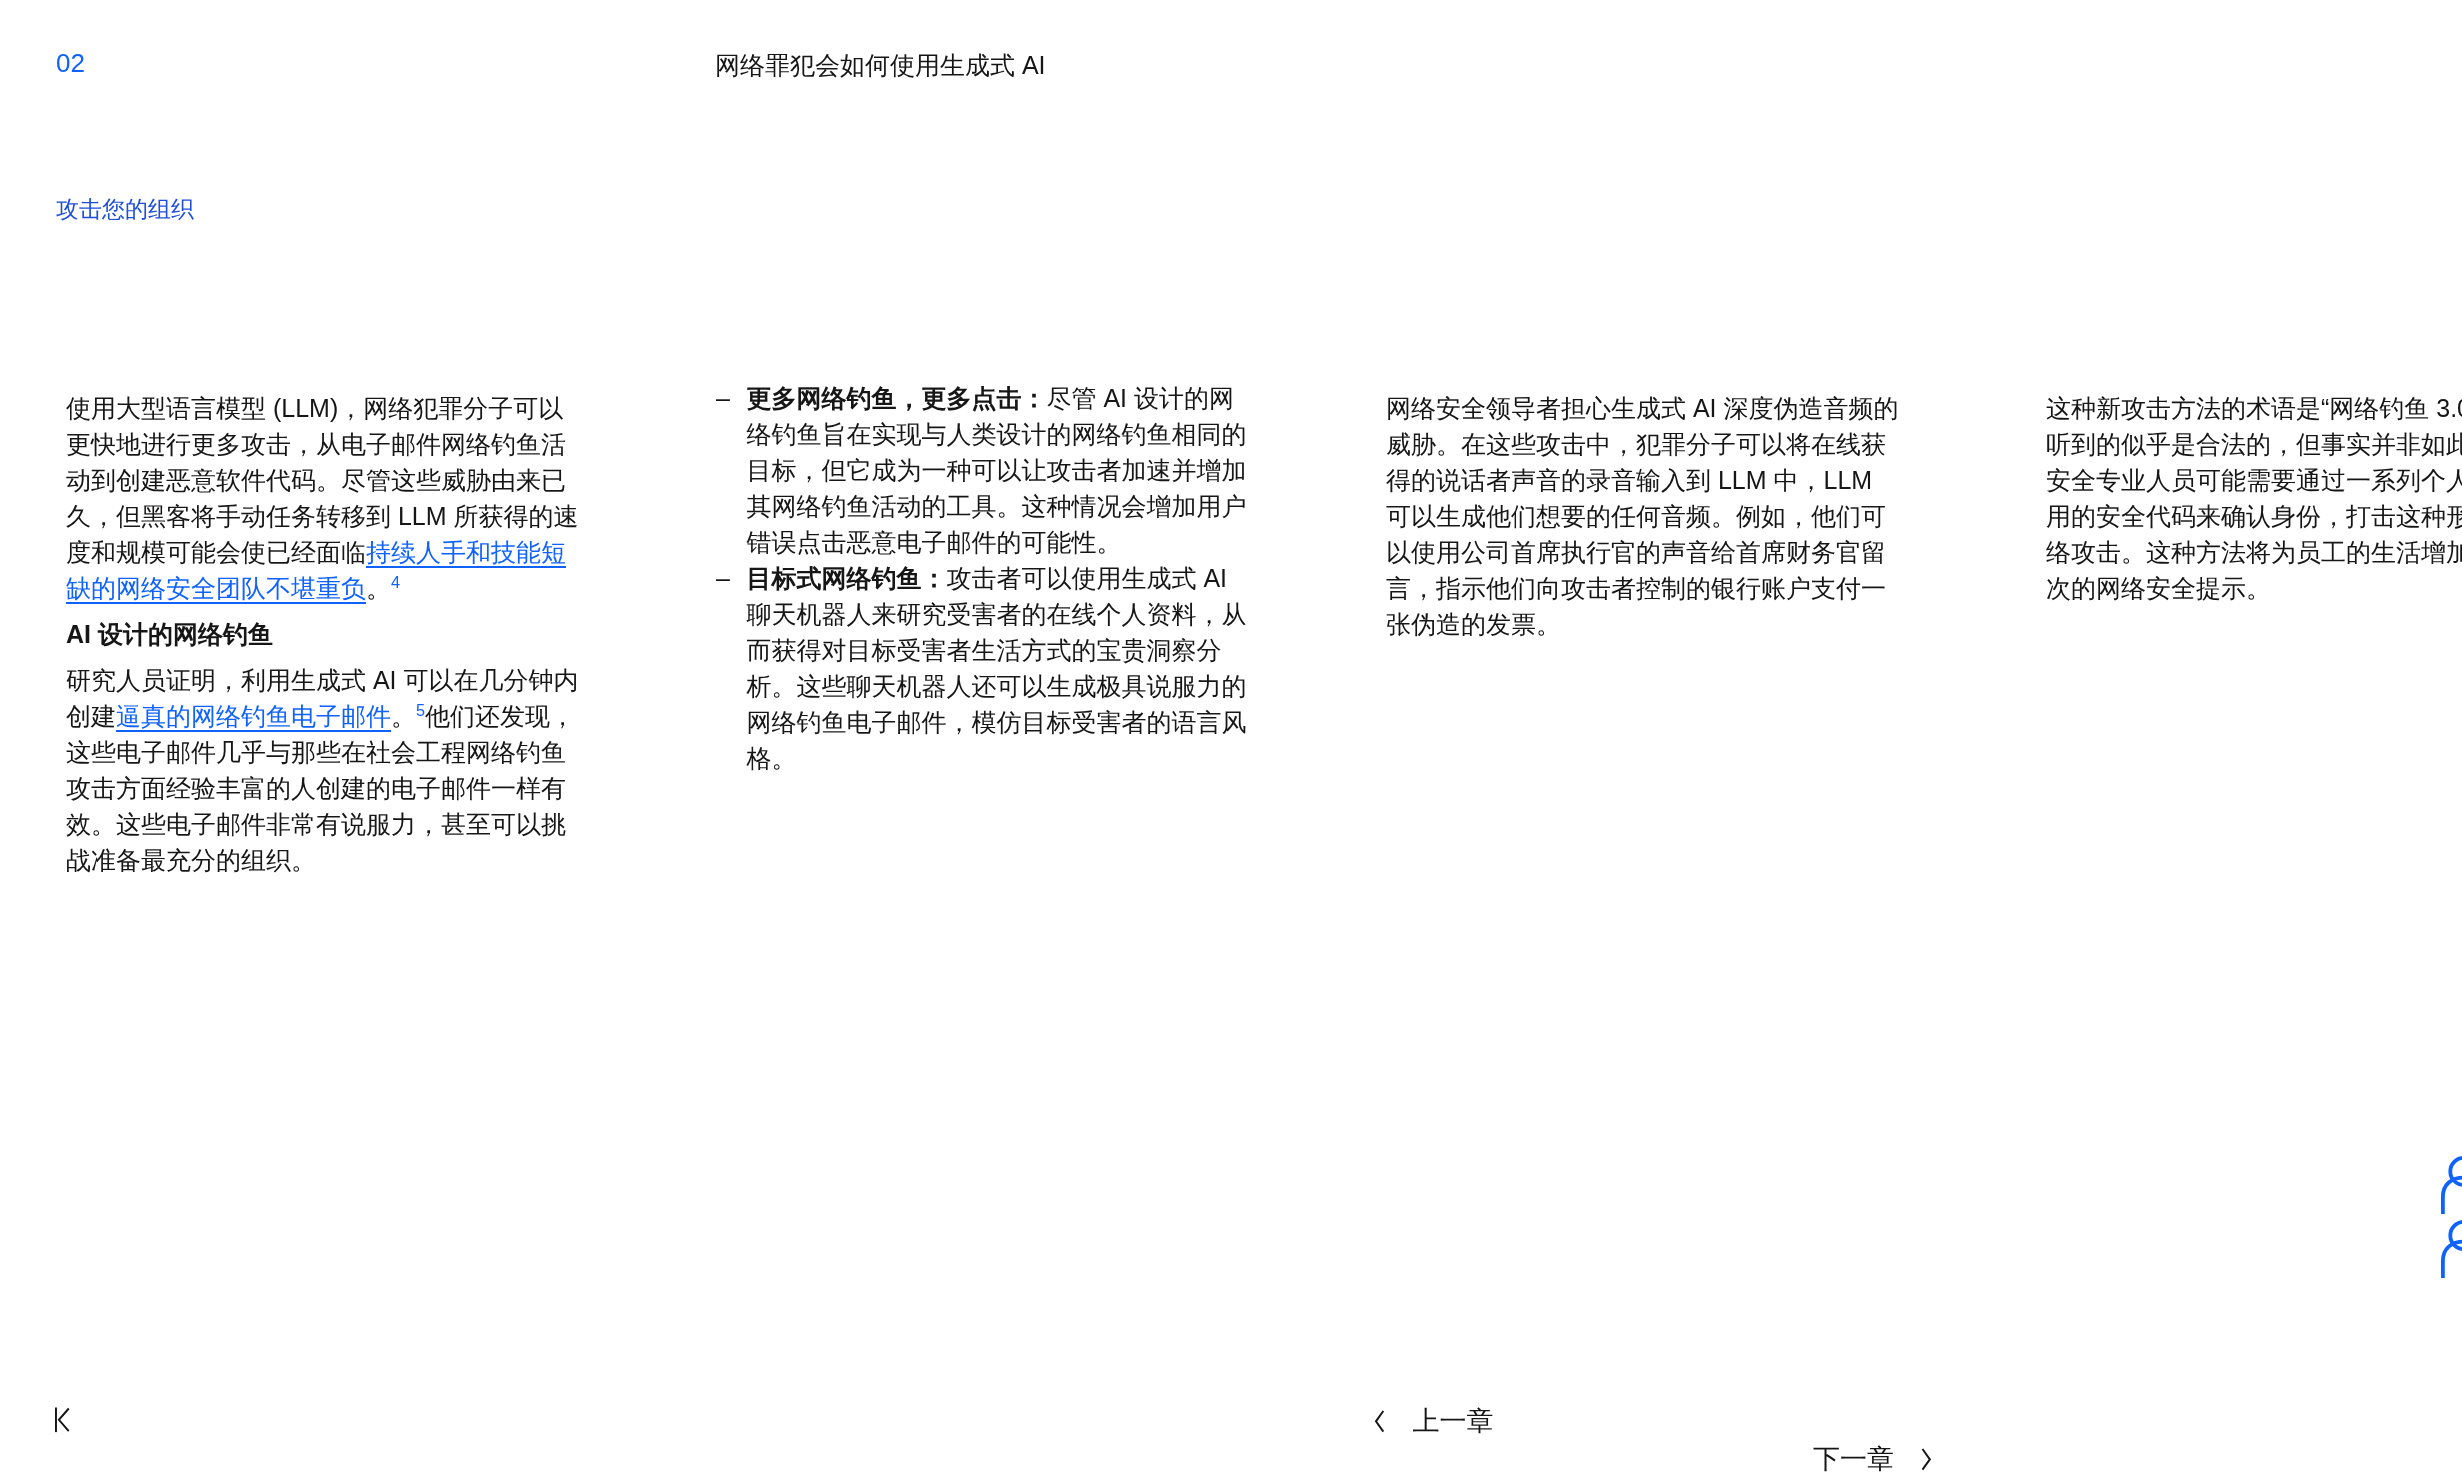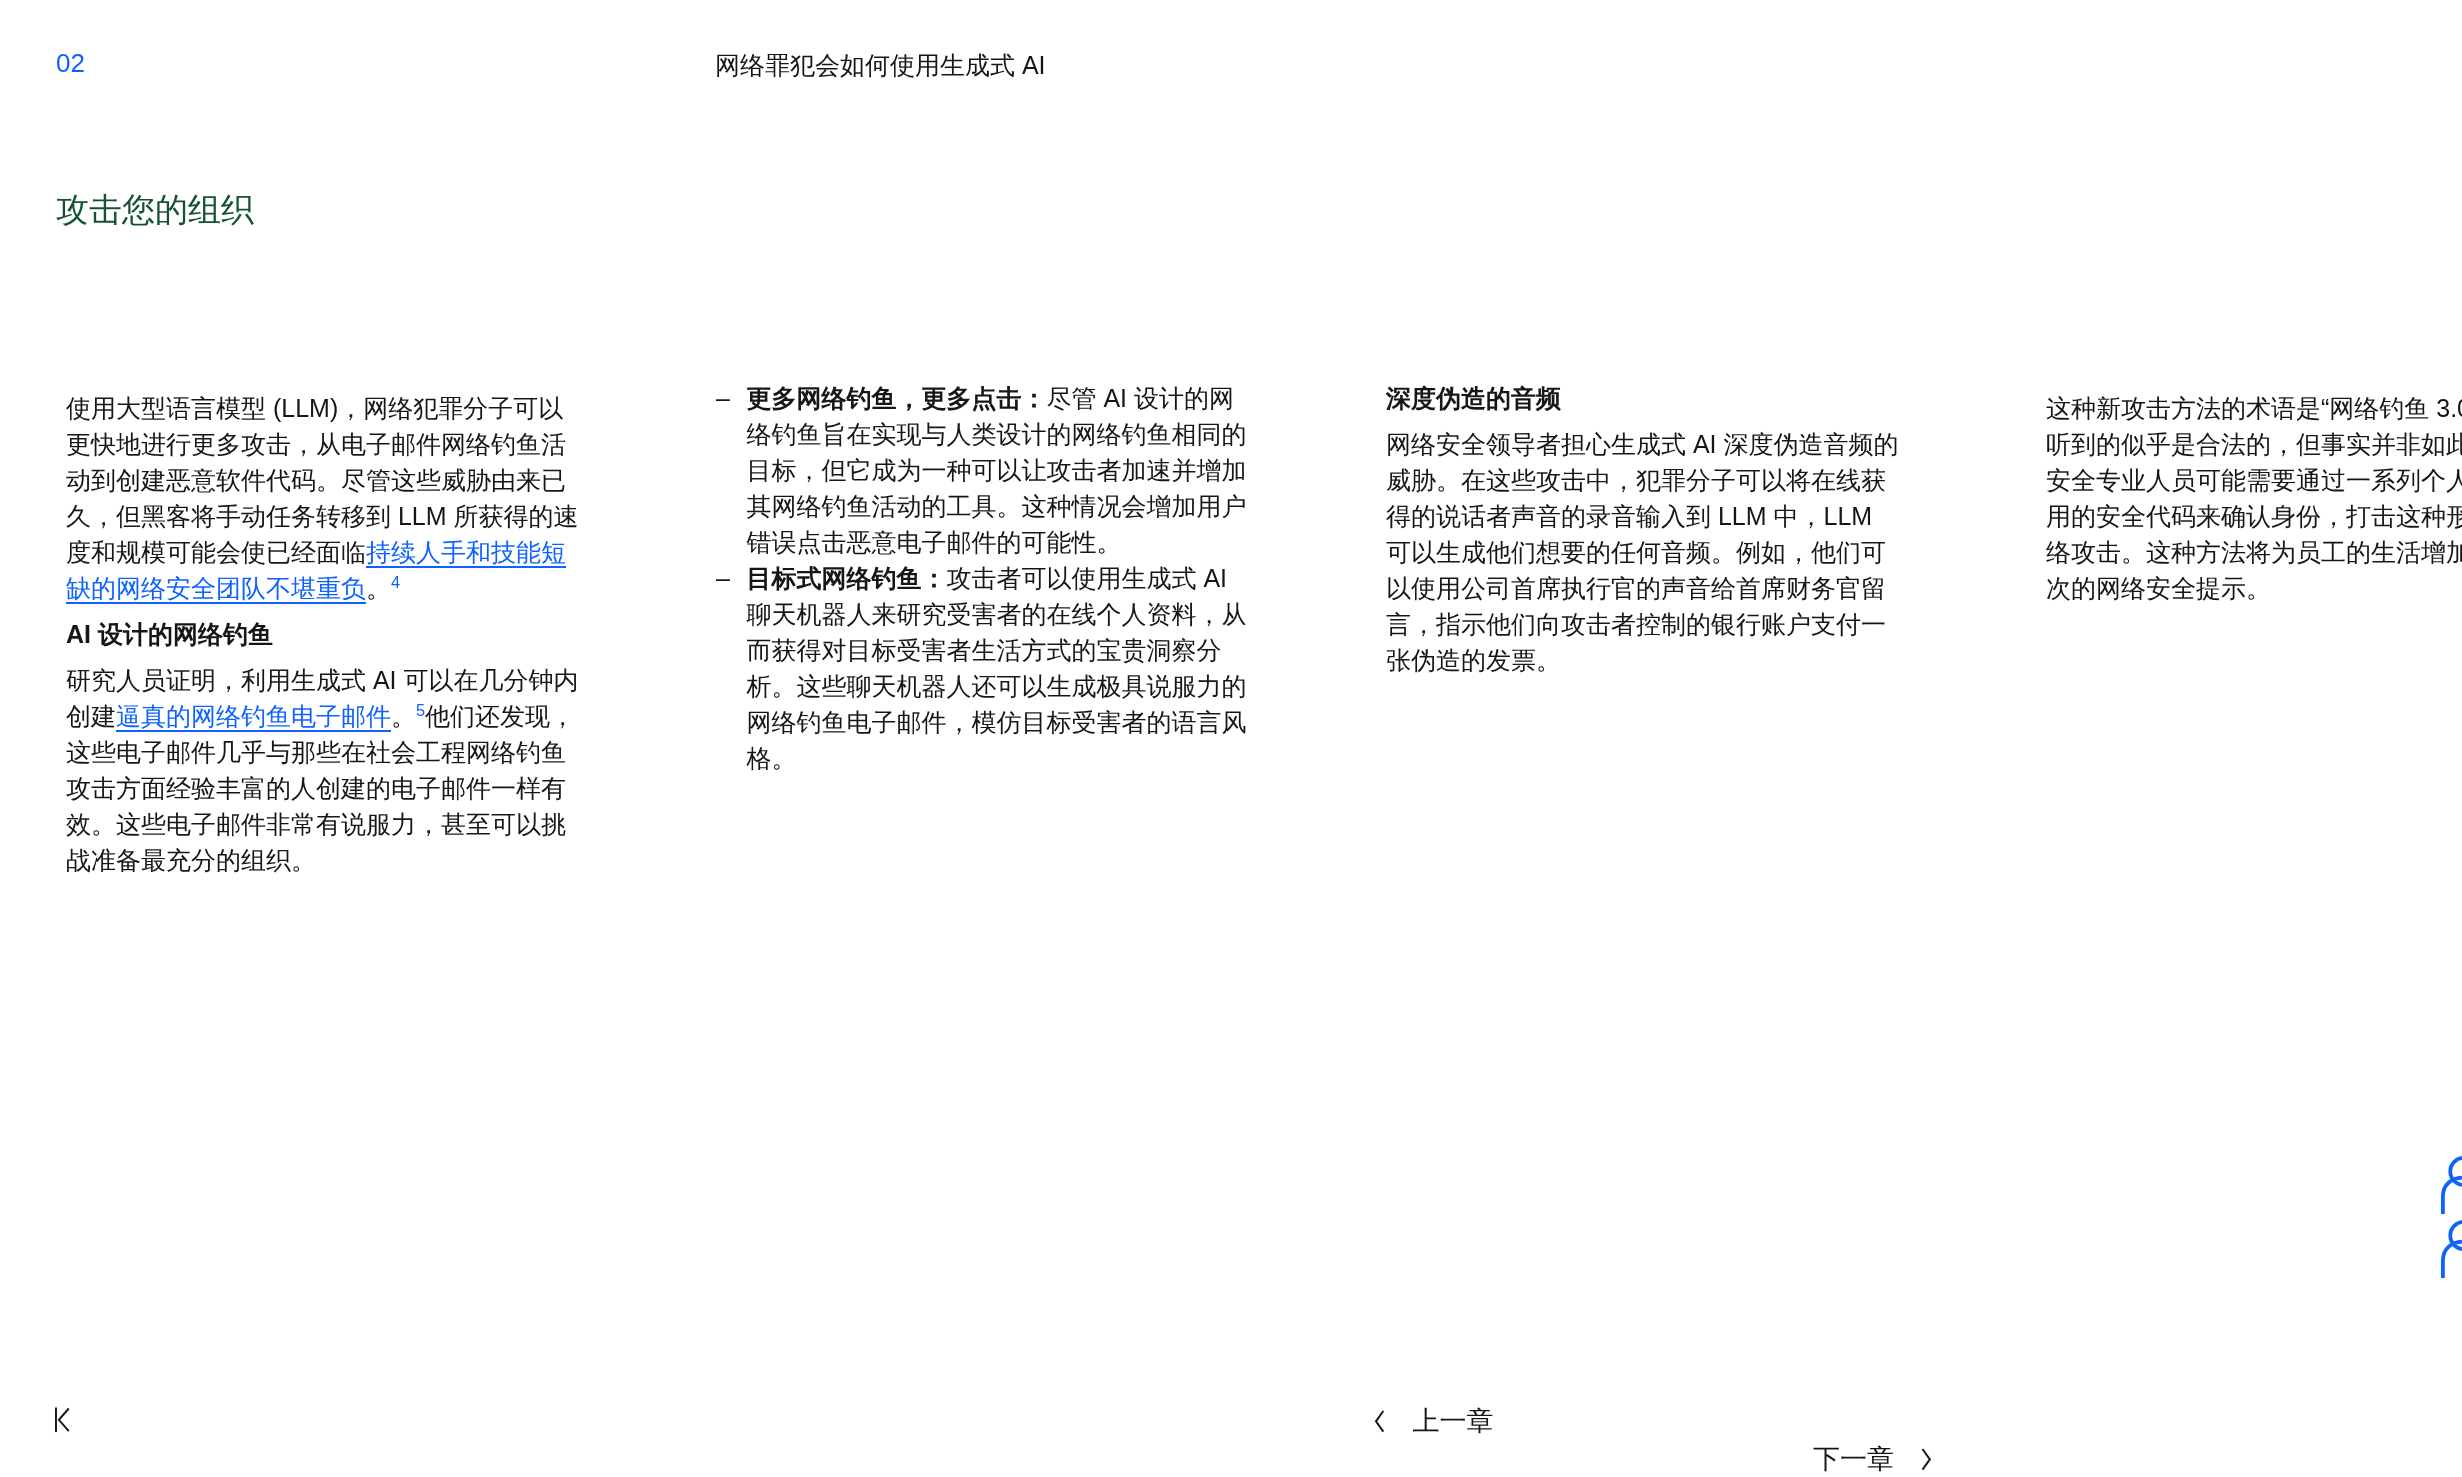--- a/index.html
+++ b/index.html
@@ -17,21 +17,21 @@
     font-size: 26px; line-height: 29.5px; color: #0f62fe;
   }
   .header-title {
     position: absolute; left: 715px; top: 51px;
     font-size: 25px; line-height: 28.6px; color: #161616;
   }
 
   
   .section-heading {
     position: absolute; left: 56px; top: 193px;
-    font-size: 33px; line-height: 33px; font-weight: 400; color: #14532d;
+    font-size: 23px; line-height: 33px; font-weight: 400; color: #1d4ed8;
   }
 
   
   .columns {
     position: absolute; left: 56px; top: 380px;
     display: flex; gap: 124px;
   }
   .col { width: 536px; font-size: 25px; line-height: 36px; text-align: left; }
   .col p { margin: 10px; }
   .subhead { font-weight: 700; margin-top: 36px; }
@@ -83,21 +83,20 @@
         <span class="dash">–</span>
         <span class="bold-lead">更多网络钓鱼，更多点击：</span><span>尽管 AI 设计的网络钓鱼旨在实现与人类设计的网络钓鱼相同的目标，但它成为一种可以让攻击者加速并增加其网络钓鱼活动的工具。这种情况会增加用户错误点击恶意电子邮件的可能性。</span>
       </div>
       <div class="bullet">
         <span class="dash">–</span>
         <span class="bold-lead">目标式网络钓鱼：</span><span>攻击者可以使用生成式 AI 聊天机器人来研究受害者的在线个人资料，从而获得对目标受害者生活方式的宝贵洞察分析。这些聊天机器人还可以生成极具说服力的网络钓鱼电子邮件，模仿目标受害者的语言风格。</span>
       </div>
     </div>
 
     <div class="col">
-      <p class="subhead first">深度伪造的音频</p>
       <p>网络安全领导者担心生成式 AI 深度伪造音频的威胁。在这些攻击中，犯罪分子可以将在线获得的说话者声音的录音输入到 LLM 中，LLM 可以生成他们想要的任何音频。例如，他们可以使用公司首席执行官的声音给首席财务官留言，指示他们向攻击者控制的银行账户支付一张伪造的发票。</p>
     </div>
 
     <div class="col">
       <p>这种新攻击方法的术语是“网络钓鱼 3.0”，您所听到的似乎是合法的，但事实并非如此。网络安全专业人员可能需要通过一系列个人之间使用的安全代码来确认身份，打击这种形式的网络攻击。这种方法将为员工的生活增加更多层次的网络安全提示。</p>
     </div>
 
   </div>
 
   <div class="people-icon">

